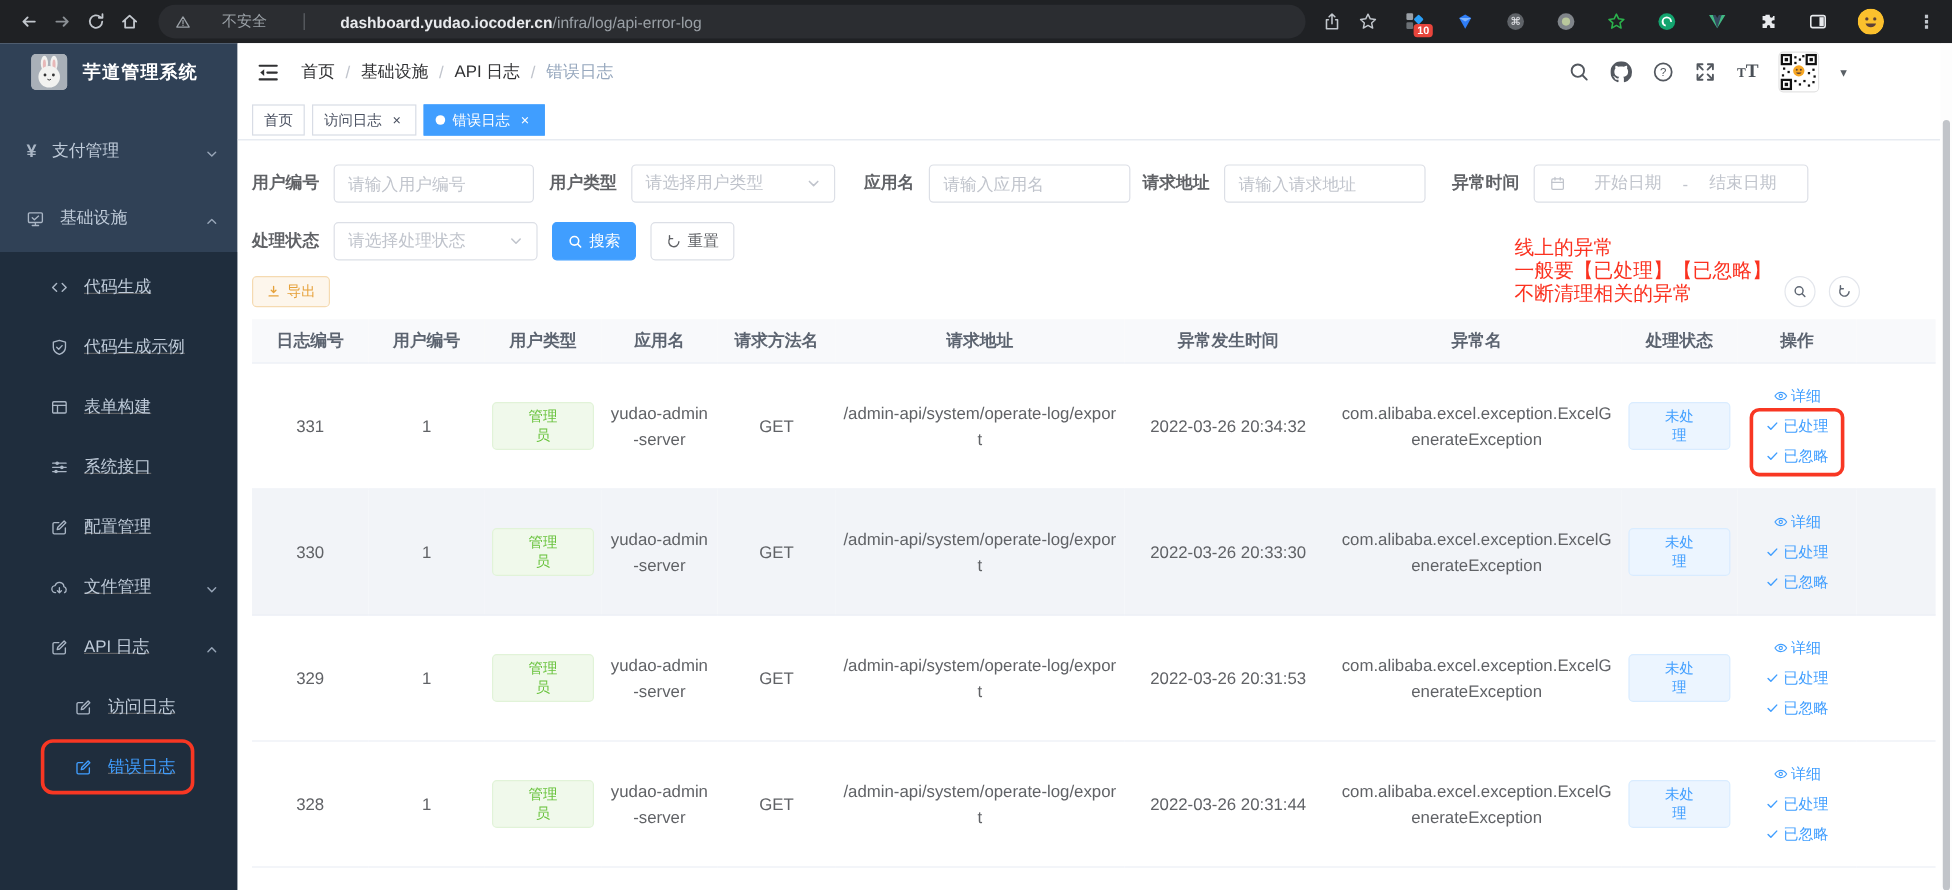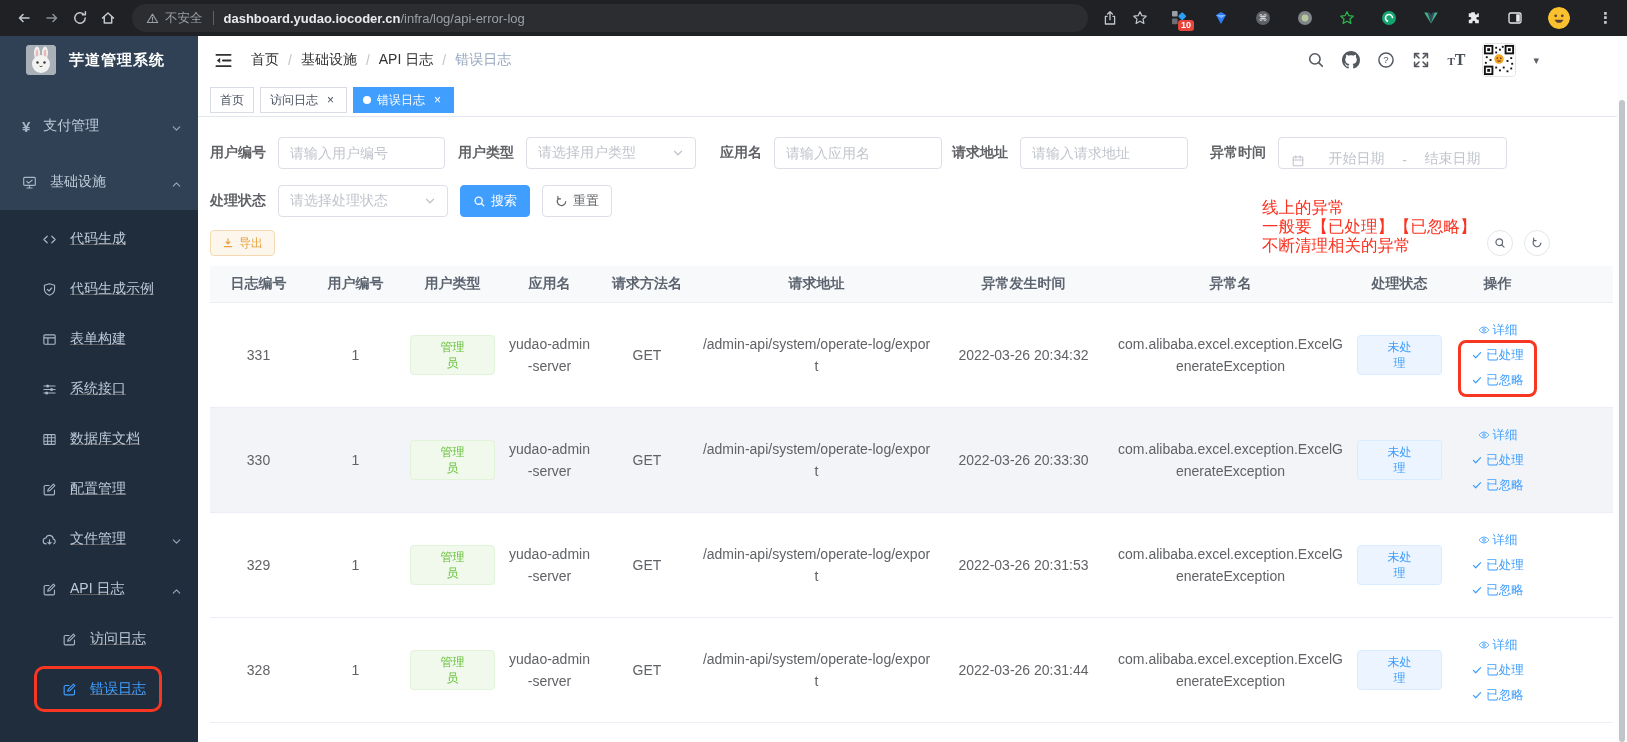--- a/index.html
+++ b/index.html
@@ -8,21 +8,21 @@
   .icon{display:inline-flex;align-items:center;justify-content:center;width:16px;height:16px;flex:none;}
   .icon svg{width:100%;height:100%;display:block;}
   .glyph{font-style:normal;}
 
   
   .chrome{position:absolute;left:0;top:0;width:1627px;height:36px;background:#1f2124;
           display:flex;align-items:center;padding:0 10px;box-sizing:border-box;color:#c2c7cd;}
   .cbtn{width:28px;height:28px;border-radius:50%;display:flex;align-items:center;justify-content:center;flex:none;cursor:pointer;}
   .cbtn .icon{width:16px;height:16px;}
   .url-pill{height:28px;margin-left:10px;width:1000px;background:#2b2d31;border-radius:14px;
-            display:flex;align-items:center;padding:0 14px;box-sizing:border-box;cursor:text;}
+            display:flex;align-items:center;padding:0 14px;box-sizing:border-box;cursor:text;gap:20px;}
   .url-pill .icon{width:13px;height:13px;color:#9aa0a6;}
   .notsecure{color:#9aa0a6;font-size:12.5px;margin-left:6px;}
   .pill-div{width:1px;height:14px;background:#5f6368;margin:0 10px;}
   .urltext{font-size:13px;white-space:nowrap;}
   .urltext .domain{color:#e8eaed;font-weight:bold;}
   .urltext .path{color:#9aa0a6;}
   .chrome-right{display:flex;align-items:center;margin-left:14px;gap:14px;}
   .ext-tray{display:flex;align-items:center;gap:24px;margin-left:22px;}
   .ext{position:relative;width:18px;height:18px;display:flex;align-items:center;justify-content:center;cursor:pointer;}
   .ext svg{width:16px;height:16px;}
@@ -78,21 +78,21 @@
   .filter-area{padding:20px 0 0 12px;}
   .f-row{display:flex;align-items:center;margin-bottom:16px;}
   .f-label{color:#606266;font-weight:bold;margin-right:12px;white-space:nowrap;}
   .f-input{height:32px;border:1px solid #dcdfe6;border-radius:4px;padding:0 11px;font-size:14px;color:#606266;
            box-sizing:border-box;outline:none;font-family:inherit;}
   .f-input::placeholder{color:#c0c4cc;}
   .f-select{height:32px;border:1px solid #dcdfe6;border-radius:4px;display:flex;align-items:center;
             justify-content:space-between;padding:0 11px;background:#fff;cursor:pointer;box-sizing:border-box;}
   .f-select .ph{color:#c0c4cc;}
   .f-select .icon{width:12px;height:12px;color:#c0c4cc;}
-  .f-range{height:32px;border:1px solid #dcdfe6;border-radius:4px;display:flex;align-items:flex-end;
+  .f-range{height:32px;border:1px solid #dcdfe6;border-radius:4px;display:flex;align-items:center;
            padding:0 12px;gap:0;background:#fff;cursor:pointer;box-sizing:border-box;}
   .f-range .icon{width:14px;height:14px;color:#c0c4cc;margin-right:10px;}
   .f-range .ph{color:#c0c4cc;flex:1;text-align:center;font-size:14px;}
   .f-range .sep{color:#c0c4cc;margin:0 4px;}
   .w167{width:167px;} .w170{width:170px;} .w168{width:168px;} .w229{width:229px;}
   .ml13{margin-left:13px;} .ml24{margin-left:24px;} .ml10{margin-left:10px;} .ml22{margin-left:22px;} .ml12{margin-left:12px;}
   .btn{height:32px;border-radius:4px;font-size:13px;display:inline-flex;align-items:center;justify-content:center;
        gap:5px;cursor:pointer;box-sizing:border-box;font-family:inherit;}
   .btn .icon{width:13px;height:13px;}
   .btn-primary{background:#409eff;border:1px solid #409eff;color:#fff;width:70px;}
@@ -328,29 +328,20 @@
           <div class="menu-item lvl2">
             <span class="icon ">
               <svg viewBox="0 0 16 16">
                 <path d="M2 4.3h12M2 8h12M2 11.7h12" stroke="currentColor" stroke-width="1.1" stroke-linecap="round" fill="none"></path>
                 <circle cx="6" cy="4.3" r="1.6" fill="currentColor"></circle>
                 <circle cx="10.2" cy="8" r="1.6" fill="currentColor"></circle>
                 <circle cx="5" cy="11.7" r="1.6" fill="currentColor"></circle>
               </svg>
             </span>
             <span class="mi-label">系统接口</span>
-          </div>
-          <div class="menu-item lvl2">
-            <span class="icon ">
-              <svg viewBox="0 0 16 16" fill="none" stroke="currentColor" stroke-width="1.1">
-                <rect x="2" y="2.8" width="12" height="10.4" rx="0.8"></rect>
-                <path d="M2 6.2h12M2 9.8h12M6 2.8v10.4M10 2.8v10.4"></path>
-              </svg>
-            </span>
-            <span class="mi-label">数据库文档</span>
           </div>
           <div class="menu-item lvl2">
             <span class="icon ">
               <svg viewBox="0 0 16 16" fill="none" stroke="currentColor" stroke-width="1.2" stroke-linecap="round" stroke-linejoin="round">
                 <path d="M13.3 8.5v4a1.2 1.2 0 0 1-1.2 1.2H3.5a1.2 1.2 0 0 1-1.2-1.2V4.9a1.2 1.2 0 0 1 1.2-1.2h4"></path>
                 <path d="M12.2 2.3l1.5 1.5-5.6 5.6-2 .5.5-2z"></path>
               </svg>
             </span>
             <span class="mi-label">配置管理</span>
           </div>

